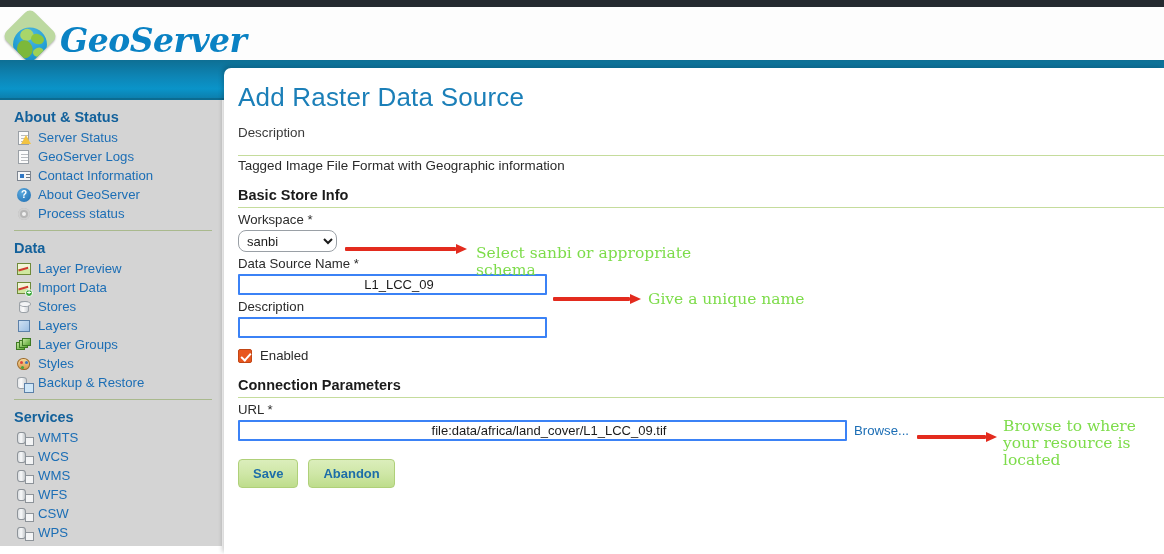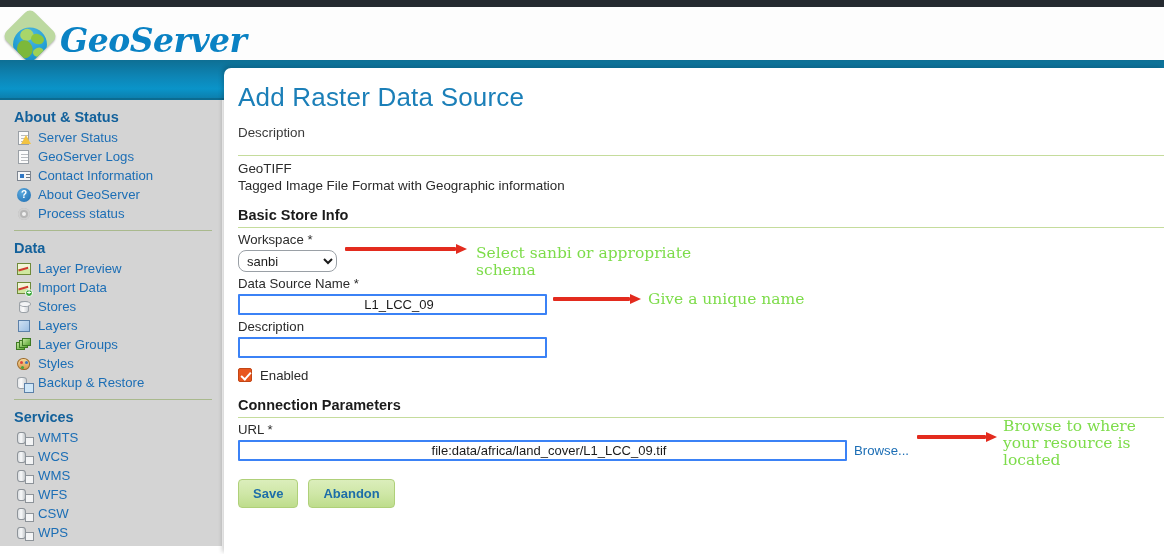--- a/index.html
+++ b/index.html
@@ -262,21 +262,21 @@
     color: #1b1b1b;
     border: 2px solid #3b82f6; background: #fff;
     padding-left: 15px;
     border-radius: 1px;
     text-align: center;
   }
   input.dsn { width: 309px; }
   input.descfld { width: 309px; }
   input.url { width: 609px; }
 
-  .cb-row { display: flex; align-items: flex-start; padding: 10px 0 0 2px; }
+  .cb-row { display: flex; align-items: flex-end; padding: 10px 0 0 2px; }
   .cbox {
     width: 14px; height: 14px; background: #e8561e; border: 1px solid #c24615;
     border-radius: 2px; position: relative; flex: 0 0 14px;
   }
   .cbox:after {
     content: '';
     position: absolute; left: 4px; top: 1px; width: 4px; height: 8px;
     border: solid #fff; border-width: 0 2px 2px 0; transform: rotate(42deg);
   }
   .cb-label { font-size: 13.2px; color: #2b2b2b; margin-left: 8px; }
@@ -501,21 +501,20 @@
   </div>
 
   <div class="content">
 
     <div class="page-title">Add Raster Data Source</div>
 
     <div class="desc-label">Description</div>
 
     <div class="hr-green"></div>
 
-    <div class="format-name">GeoTIFF</div>
     <div class="format-desc">Tagged Image File Format with Geographic information</div>
 
     <div class="section-title">Basic Store Info</div>
     <div class="hr-green-thin"></div>
 
     <div class="field-label">Workspace *</div>
     <select class="ws">
       <option>sanbi</option>
     </select>
 

